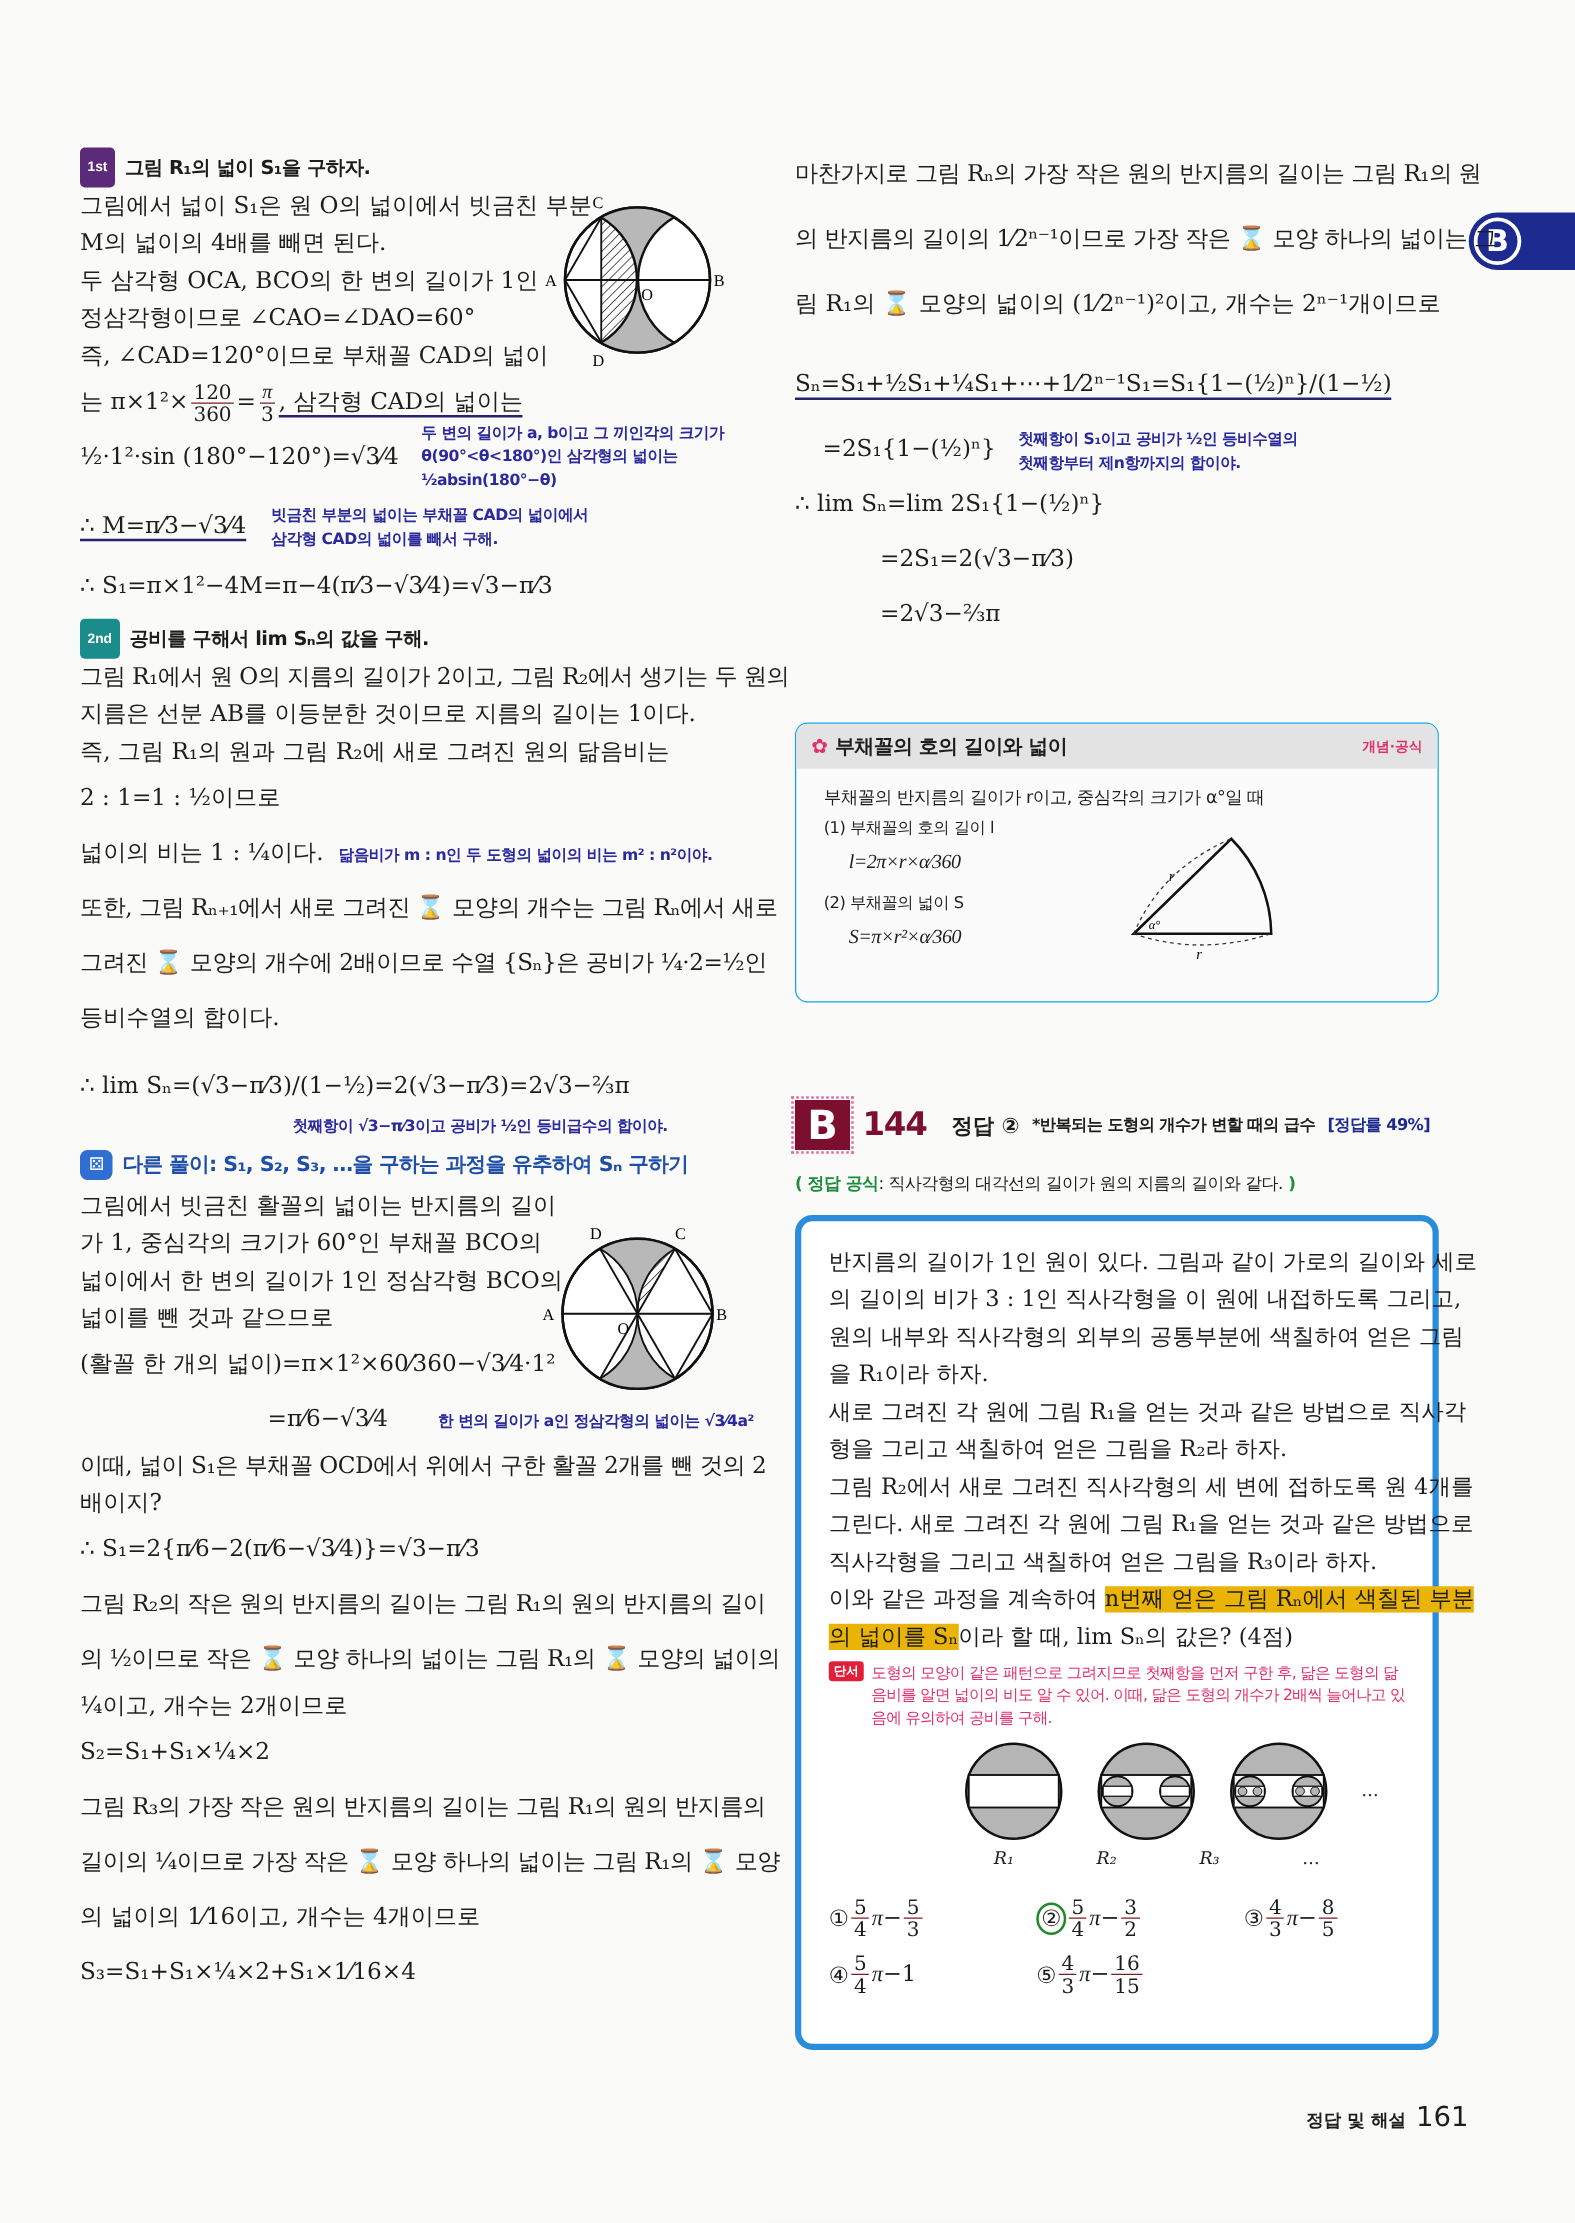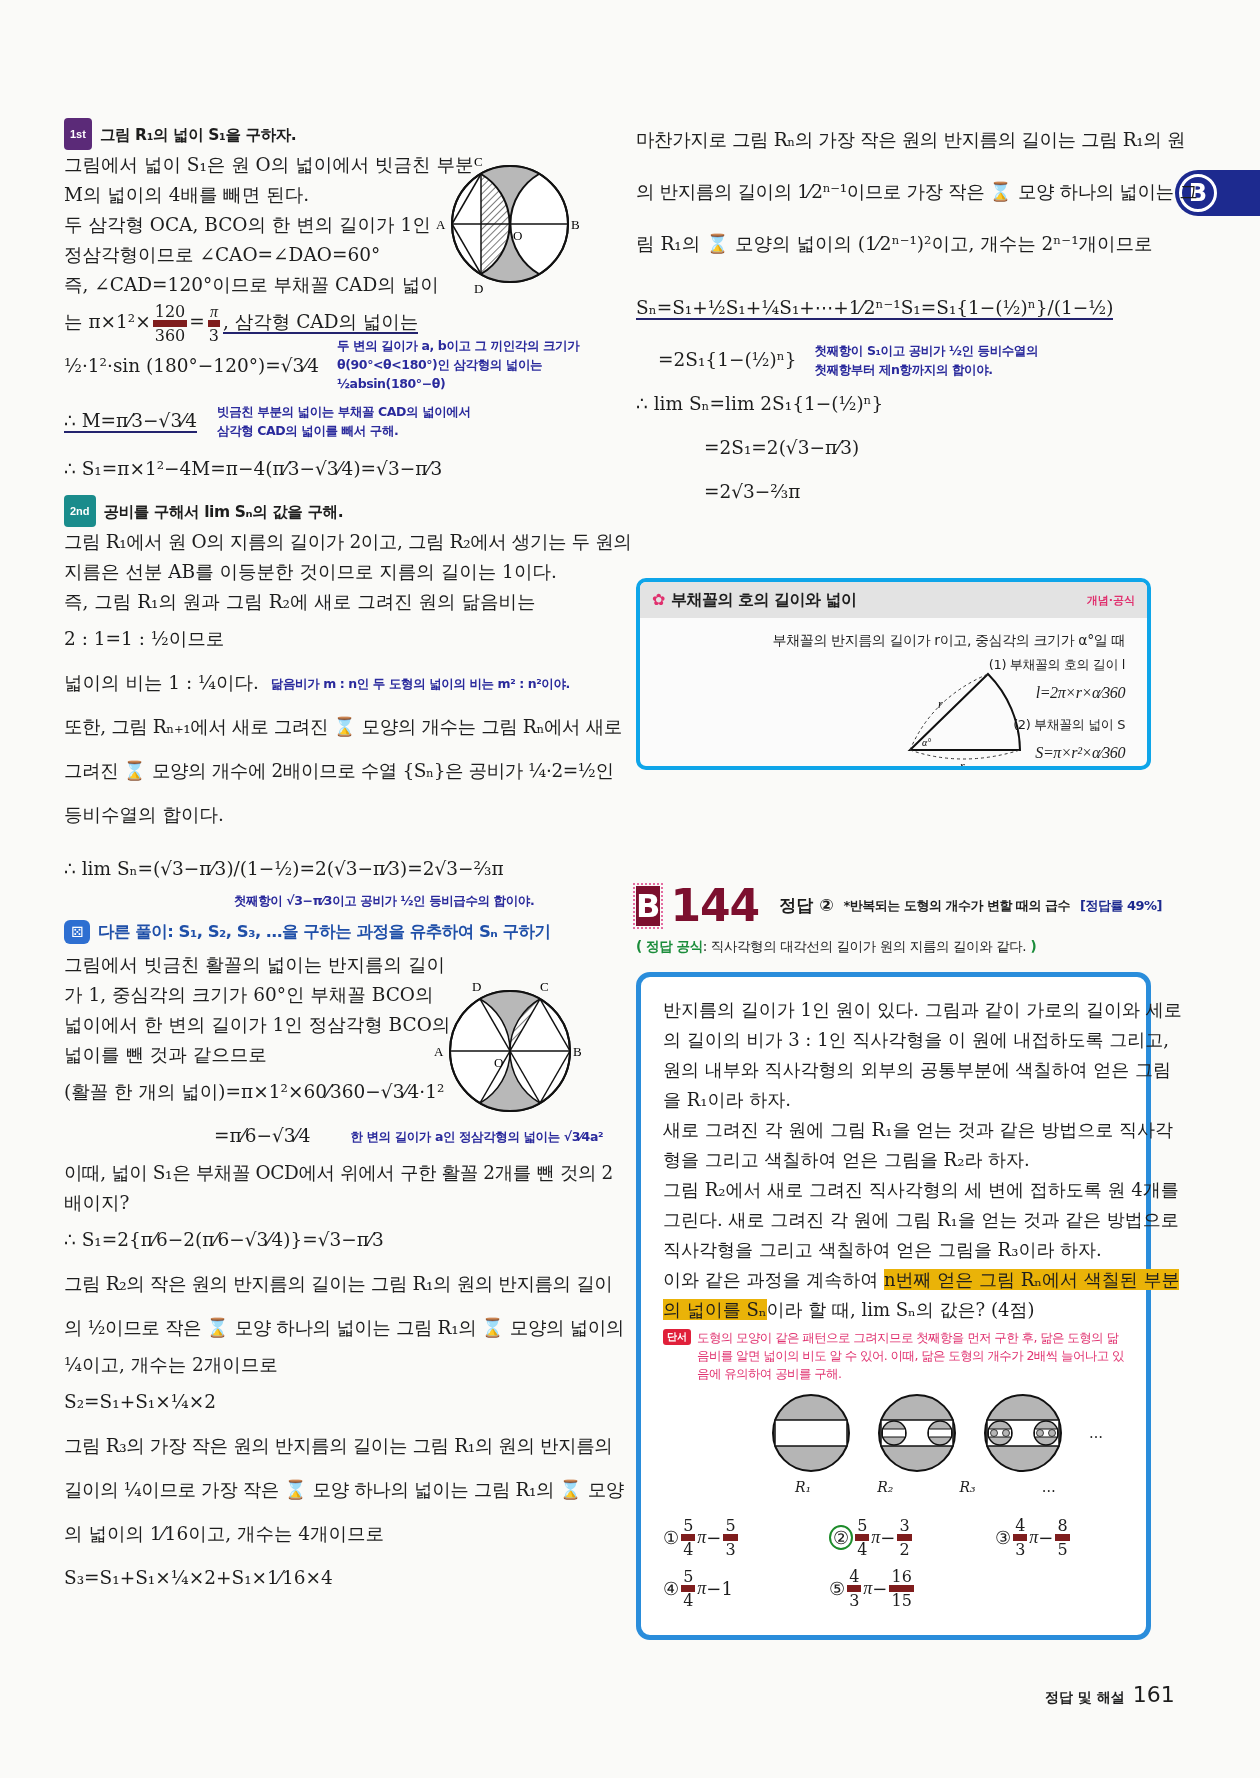--- a/index.html
+++ b/index.html
@@ -7,49 +7,49 @@
   body { position: relative; font-family: "DejaVu Serif", "Liberation Serif", serif; color: #1d1d1d; }
   .page { position: absolute; left: 0; top: 0; width: 1260px; height: 1778px; background: #fafaf8; }
 
   
   .col-left { position: absolute; left: 64px; top: 118px; width: 520px; }
   .col-right { position: absolute; left: 636px; top: 118px; width: 520px; }
   .line { font-size: 18.5px; line-height: 30px; white-space: nowrap; }
   .line.tall { line-height: 44px; }
   i.m, .m { font-style: italic; font-family: "Liberation Serif", "DejaVu Serif", serif; }
   .frac { display: inline-flex; flex-direction: column; align-items: center; vertical-align: middle; font-size: 16px; line-height: 17px; margin: 0 2px; }
-  .frac .n { border-bottom: 7px solid #7f1d1d; padding: 0 2px; text-align: center; }
+  .frac .n { border-bottom: 1px solid #7f1d1d; padding: 0 2px; text-align: center; }
   .frac .d { padding: 0 2px; }
   .note { color: #2a2a9c; font-family: "DejaVu Sans", "Liberation Sans", sans-serif; font-size: 12.5px; font-weight: bold; letter-spacing: -0.4px; line-height: 19px; white-space: nowrap; }
   .ul { border-bottom: 2px solid #23236e; }
 
   .badge { display: inline-block; border-radius: 4px; color: #fff; font-family: Liberation Sans, sans-serif; font-weight: bold; font-size: 11px; padding: 1px 6px; margin-right: 8px; vertical-align: 2px; }
   .badge.first { background: #5b2a78; }
   .badge.second { background: #1a8c8c; }
   .step-title { font-family: "DejaVu Sans", "Liberation Sans", sans-serif; font-size: 15.5px; font-weight: bold; letter-spacing: -0.4px; }
 
   .alt-title { color: #1f4fa8; font-family: "DejaVu Sans", "Liberation Sans", sans-serif; font-weight: bold; font-size: 16.5px; letter-spacing: -0.5px; display: flex; align-items: center; gap: 8px; }
   .alt-icon { width: 26px; height: 24px; background: #2e6fd1; border-radius: 6px; display: inline-flex; align-items: center; justify-content: center; color: #fff; font-size: 14px; }
 
   
   .side-tab { position: absolute; left: 1175px; top: 170px; width: 85px; height: 46px; background: #1d2a8f; border-radius: 24px 0 0 24px; }
   .side-tab .circ { position: absolute; left: 4px; top: 4px; width: 38px; height: 38px; border-radius: 50%; border: 3px solid #fff; color: #fff; font-family: "DejaVu Sans", sans-serif; font-weight: bold; font-size: 24px; display: flex; align-items: center; justify-content: center; }
 
   
-  .concept { position: absolute; left: 636px; top: 578px; width: 515px; height: 192px; border: 4px solid #0ea5e9; border-radius: 10px; background: #fbfbfb; overflow: hidden; text-align: right; }
+  .concept { position: absolute; left: 636px; top: 578px; width: 515px; height: 224px; border: 1px solid #0ea5e9; border-radius: 10px; background: #fbfbfb; overflow: hidden; }
   .concept .hd { height: 36px; background: #e3e3e3; display: flex; align-items: center; padding: 0 12px; justify-content: space-between; }
   .concept .hd .t { font-family: "DejaVu Sans", sans-serif; font-weight: bold; font-size: 16px; letter-spacing: -0.5px; }
   .concept .hd .t .flower { color: #e0306e; margin-right: 6px; }
   .concept .hd .tag { font-family: "DejaVu Sans", sans-serif; font-weight: bold; font-size: 11px; color: #e0306e; }
   .concept .bd { padding: 10px 22px; font-family: "DejaVu Sans", sans-serif; font-size: 14px; letter-spacing: -0.4px; }
 
   
   .prob-head { position: absolute; left: 636px; top: 880px; width: 520px; display: flex; align-items: center; gap: 10px; white-space: nowrap; }
   .pB { width: 44px; height: 40px; background: #7c0f2e; color: #fff; font-family: "DejaVu Sans", sans-serif; font-weight: bold; font-size: 32px; display: flex; align-items: center; justify-content: center; outline: 2px dotted #e36ba0; outline-offset: 1px; }
-  .pnum { font-family: "DejaVu Sans", sans-serif; font-size: 44px; color: #7c0f2e; font-weight: bold; letter-spacing: -1px; }
+  .pnum { font-family: "DejaVu Sans", sans-serif; font-size: 26px; color: #7c0f2e; font-weight: bold; letter-spacing: -1px; }
   .pans { font-family: "DejaVu Sans", sans-serif; font-size: 17px; font-weight: bold; }
   .ptopic { font-family: "DejaVu Sans", sans-serif; font-size: 13px; font-weight: bold; letter-spacing: -0.5px; }
   .prate { font-family: "DejaVu Sans", sans-serif; font-size: 13px; font-weight: bold; color: #1d2a8f; letter-spacing: -0.5px; }
   .formula-key { position: absolute; left: 636px; top: 938px; font-family: "DejaVu Sans", sans-serif; font-size: 13.5px; letter-spacing: -0.4px; white-space: nowrap; }
   .formula-key .k { color: #1a8c3a; font-weight: bold; }
 
   
   .prob-box { position: absolute; left: 636px; top: 972px; width: 515px; height: 668px; border: 5px solid #2a8ddb; border-radius: 14px; background: #fff; padding: 18px 22px 0 22px; }
   .prob-box .line { font-size: 18px; line-height: 30px; }
   .hl { background: #eab308; }

